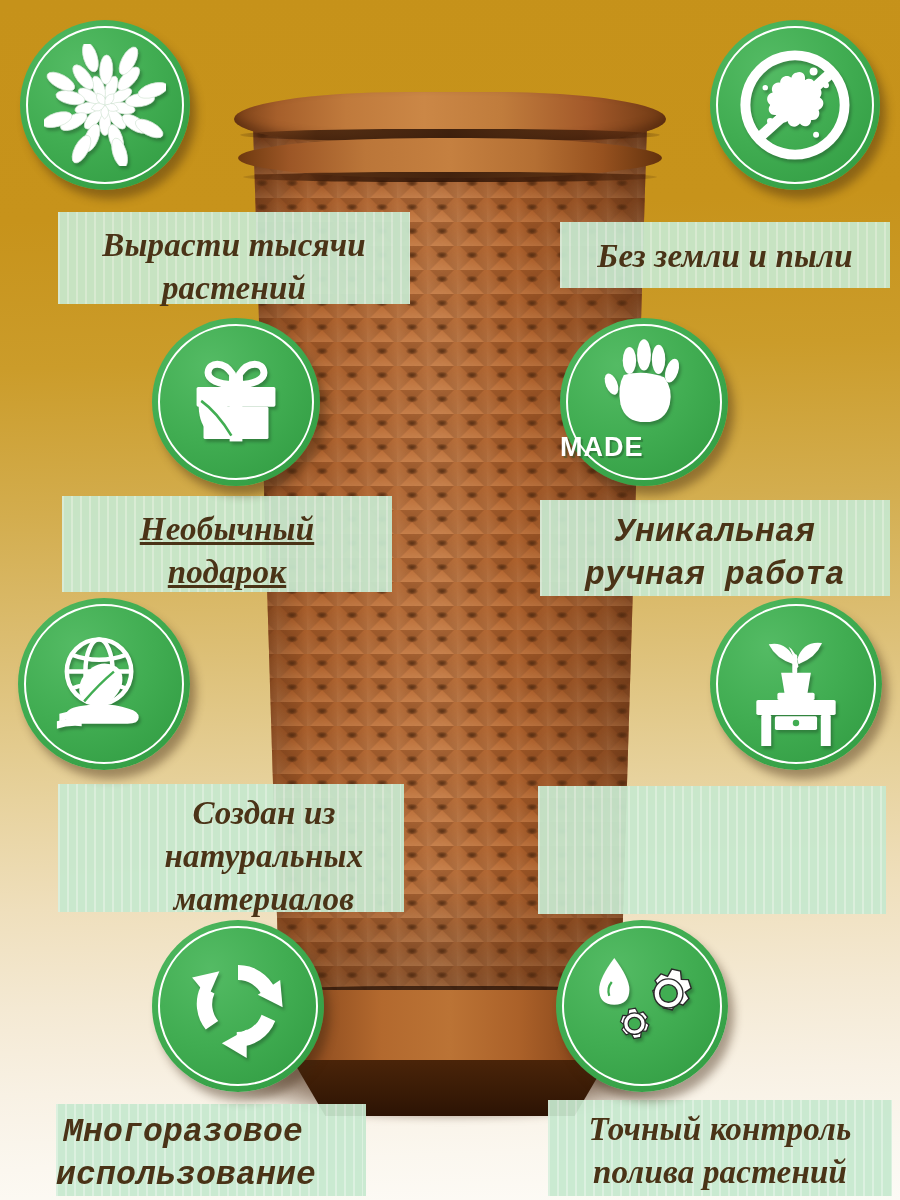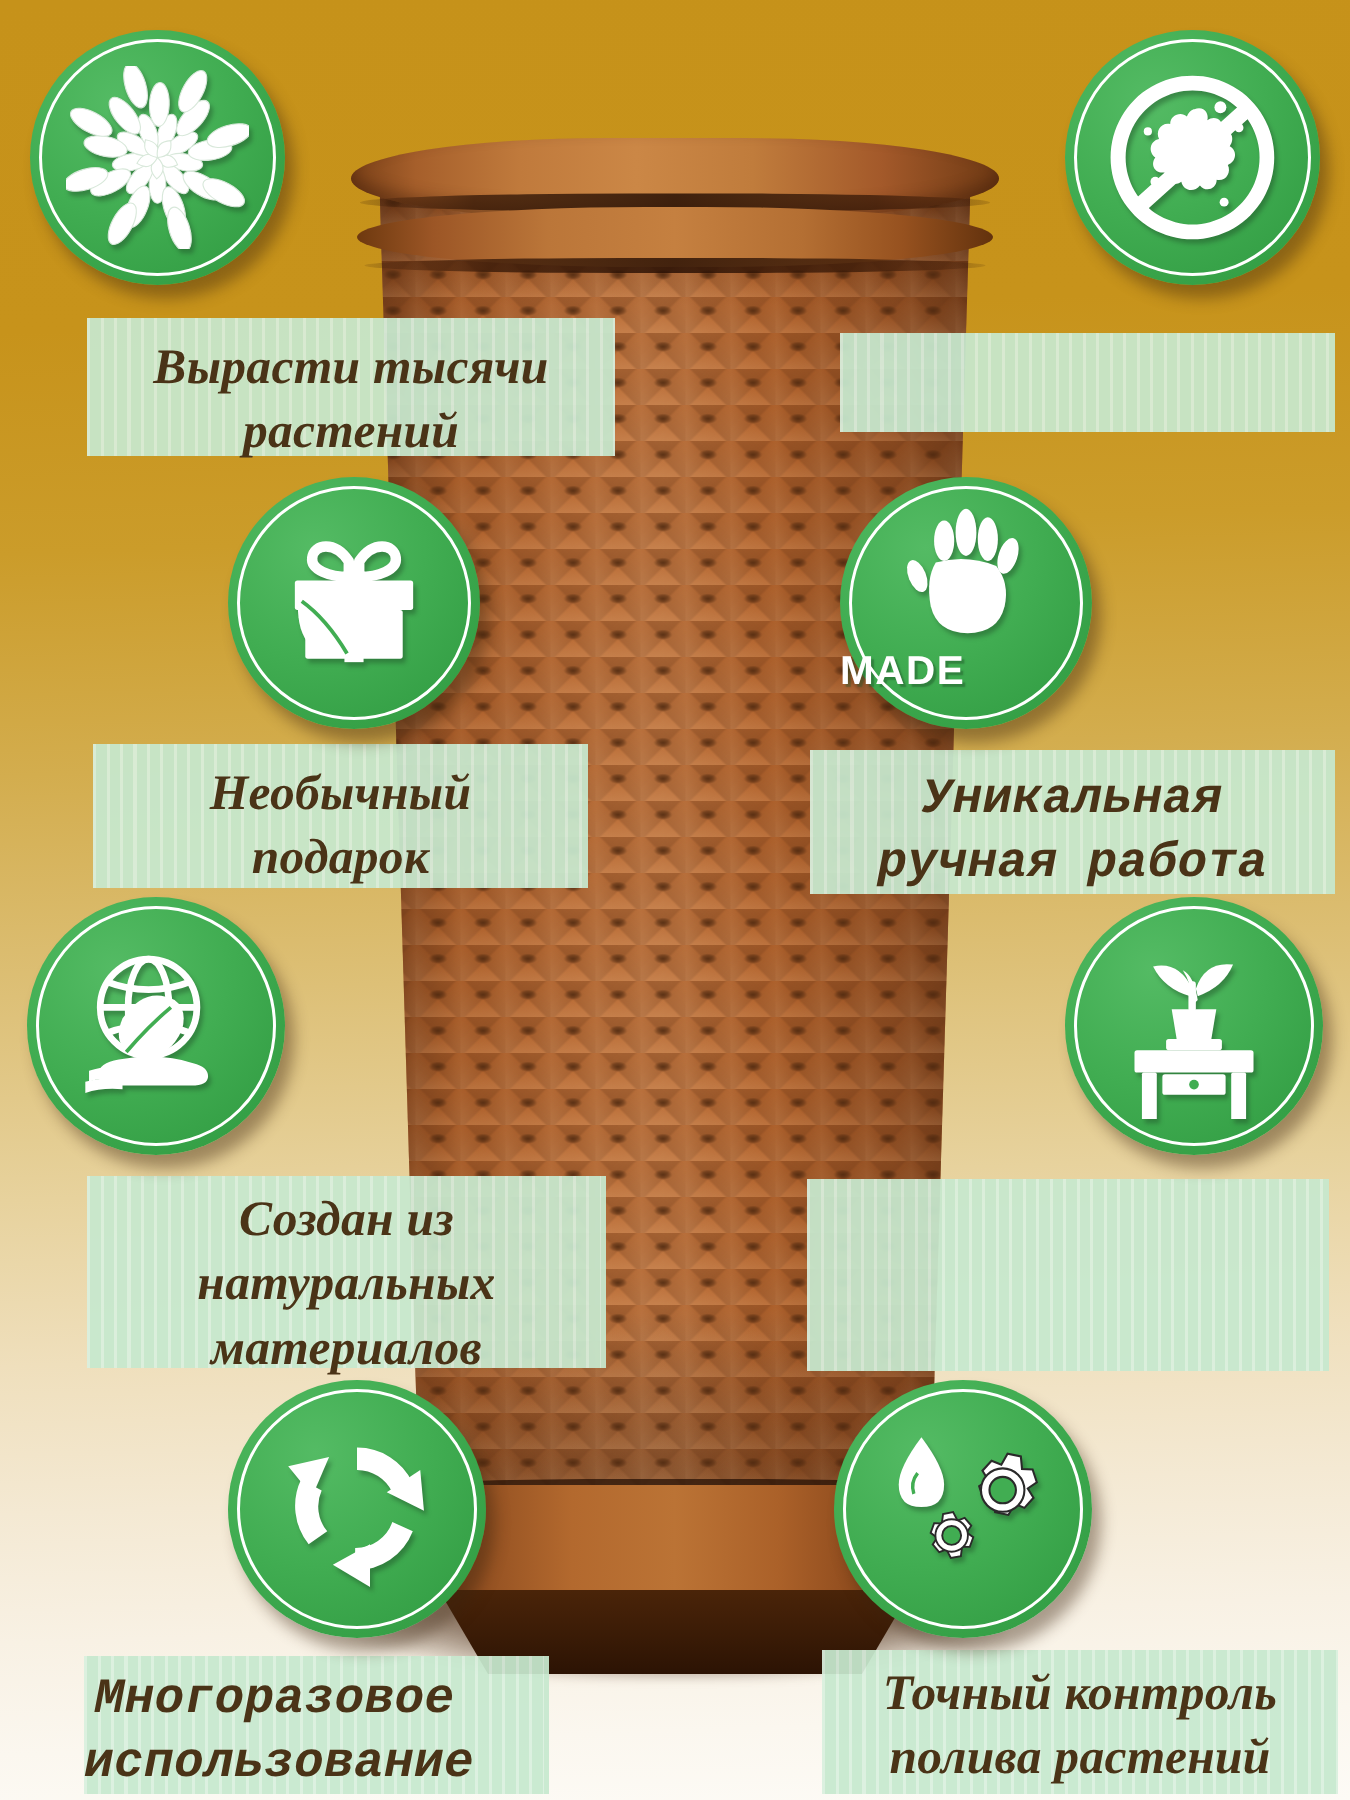--- a/index.html
+++ b/index.html
@@ -350,20 +350,21 @@
 
   <div class="stroke" style="left:58px; top:212px; width:352px; height:92px;">
     <div class="stroke-texture"></div>
   </div>
   <div class="caption" style="left:58px; top:224px; width:352px;">Вырасти тысячи
 растений</div>
 
   <div class="stroke" style="left:560px; top:222px; width:330px; height:66px;">
     <div class="stroke-texture"></div>
   </div>
+  <div class="caption" style="left:560px; top:235px; width:330px;">Без земли и пыли</div>
 
   <div class="badge" style="left:152px; top:318px; width:168px; height:168px;">
     <span>
       <svg width="116" height="116" viewBox="0 0 100 100">
         <g fill="#ffffff">
           <path d="M47 26 c-8,-12 -20,-10 -21,-2 c-1,7 10,11 21,11z M53 26 c8,-12 20,-10 21,-2 c1,7 -10,11 -21,11z" fill="none" stroke="#ffffff" stroke-width="6" stroke-linejoin="round"></path>
           <rect x="16" y="37" width="68" height="17" rx="1.5"></rect>
           <rect x="22" y="54" width="56" height="28" rx="1.5"></rect>
           <rect x="44.5" y="32" width="11" height="52"></rect>
           <path d="M18 47 c22,-3 33,10 31,34 c-22,3 -33,-10 -31,-34z"></path>
@@ -387,21 +388,21 @@
           <circle cx="58" cy="41" r="5" fill="#ffffff"></circle>
         </g>
       </svg>
       <div class="made-label">MADE</div>
     </span>
   </div>
 
   <div class="stroke" style="left:62px; top:496px; width:330px; height:96px;">
     <div class="stroke-texture"></div>
   </div>
-  <div class="caption" style="left:62px; top:508px; width:330px;">Необычный
+  <div class="caption" style="left:62px; top:508px; width:330px;text-decoration:underline;">Необычный
 подарок</div>
 
   <div class="stroke" style="left:540px; top:500px; width:350px; height:96px;">
     <div class="stroke-texture"></div>
   </div>
   <div class="caption" style="left:540px; top:512px; width:350px;font-family:Liberation Mono, monospace;">Уникальная
 ручная работа</div>
 
   <div class="badge" style="left:18px; top:598px; width:172px; height:172px;">
     <span>
@@ -440,21 +441,21 @@
           <rect x="33" y="76" width="34" height="11" rx="1.4"></rect>
           <circle cx="50" cy="81.5" r="2.6" fill="#41ad52"></circle>
         </g>
       </svg>
     </span>
   </div>
 
   <div class="stroke" style="left:58px; top:784px; width:346px; height:128px;">
     <div class="stroke-texture"></div>
   </div>
-  <div class="caption" style="left:58px; top:792px; width:346px;">Создан из
+  <div class="caption" style="left:58px; top:792px; width:346px;padding-left:33px;">Создан из
 натуральных
 материалов</div>
 
   <div class="stroke" style="left:538px; top:786px; width:348px; height:128px;">
     <div class="stroke-texture"></div>
   </div>
 
   <div class="badge" style="left:152px; top:920px; width:172px; height:172px;">
     <span>
       <svg width="124" height="124" viewBox="0 0 100 100">

